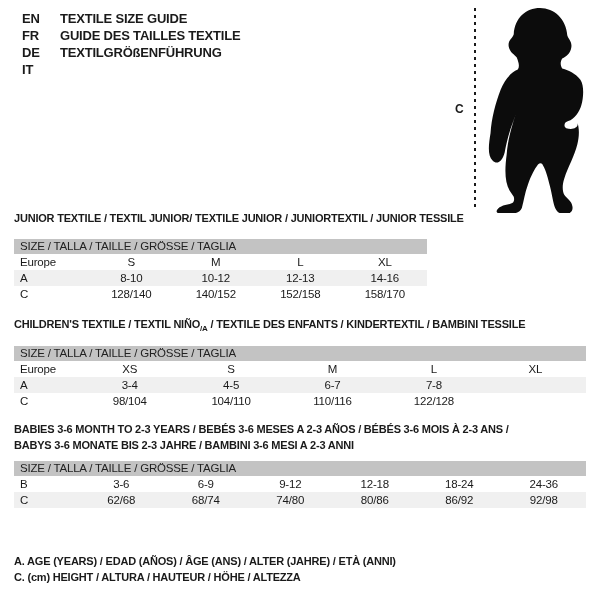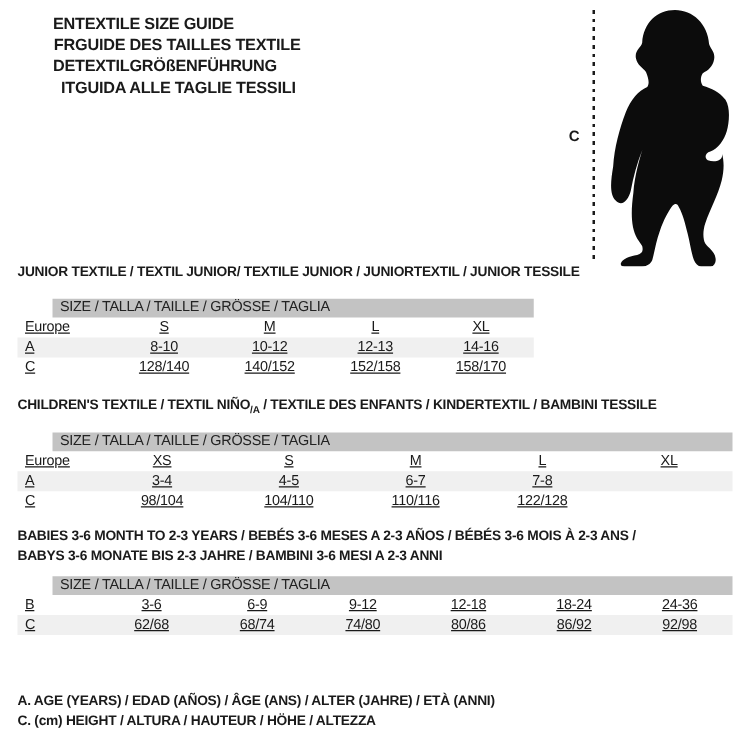--- a/index.html
+++ b/index.html
@@ -2,35 +2,35 @@
 <html><head>
 <meta charset="utf-8">
 <style>
   html,body{margin:0;padding:0;background:#ffffff;}
   #page{position:relative;width:600px;height:600px;background:#ffffff;overflow:hidden;
         font-family:"Liberation Sans","DejaVu Sans",sans-serif;color:#1a1a1a;letter-spacing:-0.2px;}
 
   
   .langs{position:absolute;top:10px;left:22px;}
   .lang-row{display:flex;line-height:17px;font-weight:bold;font-size:13px;}
-  .lang-code{width:38px;text-align:right;}
+  .lang-code{width:38px;}
   
   .dash-line{position:absolute;left:474px;top:8px;width:2px;height:202px;
              background:repeating-linear-gradient(to bottom,#1a1a1a 0 3px,transparent 3px 7px);}
   .c-label{position:absolute;left:455px;top:102px;font-weight:bold;font-size:12px;}
   .baby{position:absolute;left:483px;top:5px;}
 
   
   .sec-title{position:absolute;left:14px;font-weight:bold;font-size:11px;white-space:nowrap;}
   .sec-title sub{font-size:8px;}
 
   
   .tbl{position:absolute;left:14px;font-size:11.5px;}
-  .sizebar{height:15px;line-height:15px;background:#c3c3c3;padding-left:6px;font-size:11.5px;color:#222;margin-left:28px;}
-  .trow{display:grid;height:16px;line-height:16px;align-items:center;text-decoration:underline;}
+  .sizebar{height:15px;line-height:15px;background:#c3c3c3;padding-left:6px;font-size:11.5px;color:#222;}
+  .trow{display:grid;height:16px;line-height:16px;align-items:center;}
   .t1 .trow{grid-template-columns:75px repeat(4,1fr);}
   .t2 .trow{grid-template-columns:65px repeat(5,1fr);}
   .t3 .trow{grid-template-columns:65px repeat(6,1fr);}
   .trow .tl{padding-left:6px;text-align:left;}
   .trow .tc{text-align:center;}
   .trow.alt{background:#f0f0f0;}
   .t1{width:413px;}
   .t2,.t3{width:572px;}
 
   
@@ -49,21 +49,20 @@
     <div class="lang-row">
       <span class="lang-code">FR</span>
       <span class="lang-title">GUIDE DES TAILLES TEXTILE</span>
     </div>
     <div class="lang-row">
       <span class="lang-code">DE</span>
       <span class="lang-title">TEXTILGRÖßENFÜHRUNG</span>
     </div>
     <div class="lang-row">
       <span class="lang-code">IT</span>
-      <span class="lang-title">GUIDA ALLE TAGLIE TESSILI</span>
     </div>
   </div>
 
   <div class="dash-line"></div>
   <div class="c-label">C</div>
   <svg class="baby" width="114" height="208" viewBox="0 0 112 206" aria-hidden="true">
     <path fill="#0c0c0c" d="
       M56,3
       C42,3 31,13 30,29
       C29,33 24,35 25,41

